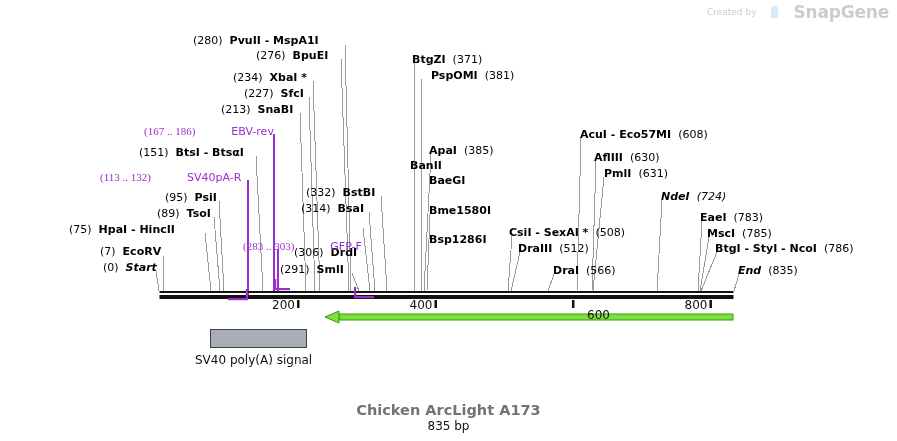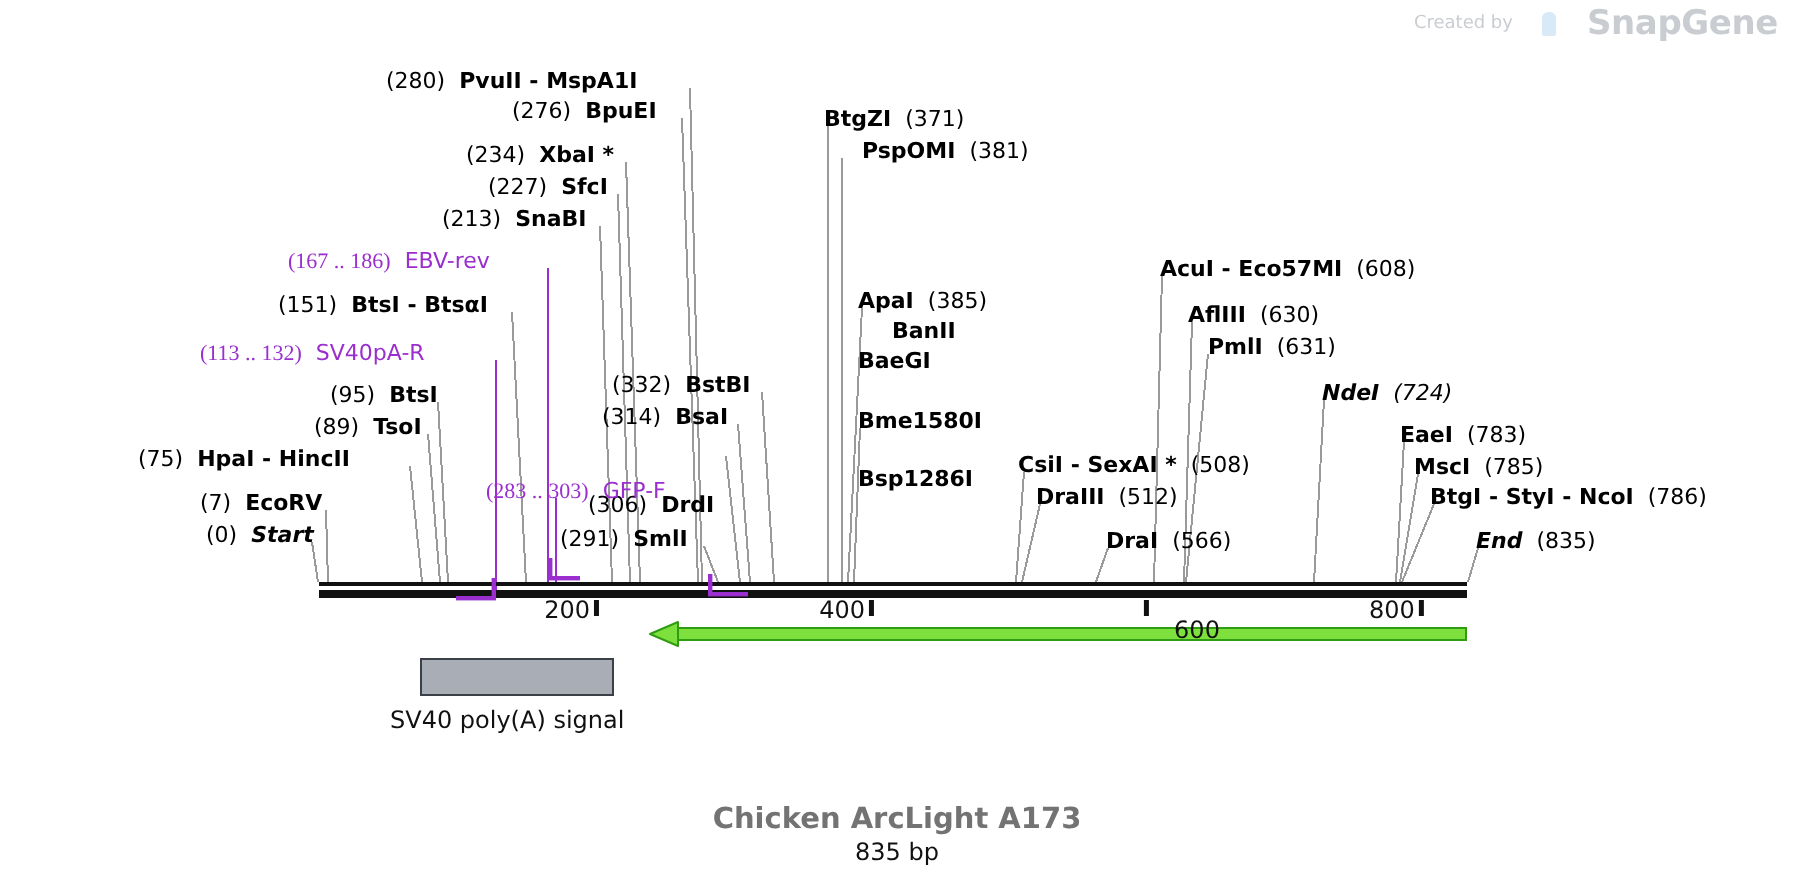--- a/index.html
+++ b/index.html
@@ -18,21 +18,21 @@
   .wm-brand { font-size:17px; color:#c9cdd2; font-weight:bold; letter-spacing:-0.2px; font-family:"DejaVu Sans", sans-serif; }
   .wm-mark { width:7px; height:12px; background:#d8e9f7; border-radius:3px 3px 1px 1px; display:inline-block; }
 
   
   .lbl { position:absolute; white-space:nowrap; font-size:11px; line-height:12px; }
   .lbl .pos  { font-weight:normal; color:#000; }
   .lbl .nm   { font-weight:bold; color:#000; }
   .lbl .it   { font-weight:bold; font-style:italic; color:#000; }
   .lbl.pr    { color:#9a2ece; }
   .lbl.pr .pos { color:#9a2ece;font-family:Liberation Serif, serif; }
-  .lbl.pr .nm  { color:#9a2ece; font-weight:normal; }
+  .lbl.pr .nm  { color:#9a2ece; font-weight:normal;margin-left:29px; }
 
   .ruler-num { position:absolute; font-size:12px; color:#111; }
 
   .seqtitle { position:absolute; width:897px; text-align:center; font-weight:bold; font-size:14.5px; color:#737373; }
   .seqbp { position:absolute; width:897px; text-align:center; font-size:12px; color:#111; }
 
   .featbox { position:absolute; background:#a9aeb6; border:1px solid #3b3f46; }
   .featlabel { position:absolute; font-size:12px; color:#111; white-space:nowrap; }
 </style>
 </head>
@@ -108,34 +108,34 @@
 
 <div id="labels-layer">
     <div class="lbl" style="left: 193px; top: 35px;"><span class="pos">(280)</span>&nbsp;&nbsp;<span class="nm">PvuII  -  MspA1I</span></div>
     <div class="lbl" style="left: 256px; top: 50px;"><span class="pos">(276)</span>&nbsp;&nbsp;<span class="nm">BpuEI</span></div>
     <div class="lbl" style="left: 233px; top: 72px;"><span class="pos">(234)</span>&nbsp;&nbsp;<span class="nm">XbaI *</span></div>
     <div class="lbl" style="left: 244px; top: 88px;"><span class="pos">(227)</span>&nbsp;&nbsp;<span class="nm">SfcI</span></div>
     <div class="lbl" style="left: 221px; top: 104px;"><span class="pos">(213)</span>&nbsp;&nbsp;<span class="nm">SnaBI</span></div>
     <div class="lbl pr" style="left: 144px; top: 125px;"><span class="pos">(167 .. 186)</span>&nbsp;&nbsp;<span class="nm">EBV-rev</span></div>
     <div class="lbl" style="left: 139px; top: 147px;"><span class="pos">(151)</span>&nbsp;&nbsp;<span class="nm">BtsI  -  BtsαI</span></div>
     <div class="lbl pr" style="left: 100px; top: 171px;"><span class="pos">(113 .. 132)</span>&nbsp;&nbsp;<span class="nm">SV40pA-R</span></div>
-    <div class="lbl" style="left: 165px; top: 192px;"><span class="pos">(95)</span>&nbsp;&nbsp;<span class="nm">BtsI</span></div>
+    <div class="lbl" style="left: 165px; top: 192px;"><span class="pos">(95)</span>&nbsp;&nbsp;<span class="nm">PsiI</span></div>
     <div class="lbl" style="left: 157px; top: 208px;"><span class="pos">(89)</span>&nbsp;&nbsp;<span class="nm">TsoI</span></div>
     <div class="lbl" style="left: 69px; top: 224px;"><span class="pos">(75)</span>&nbsp;&nbsp;<span class="nm">HpaI  -  HincII</span></div>
     <div class="lbl" style="left: 100px; top: 246px;"><span class="pos">(7)</span>&nbsp;&nbsp;<span class="nm">EcoRV</span></div>
     <div class="lbl" style="left: 103px; top: 262px;"><span class="pos">(0)</span>&nbsp;&nbsp;<span class="it">Start</span></div>
     <div class="lbl" style="left: 306px; top: 187px;"><span class="pos">(332)</span>&nbsp;&nbsp;<span class="nm">BstBI</span></div>
     <div class="lbl" style="left: 301px; top: 203px;"><span class="pos">(314)</span>&nbsp;&nbsp;<span class="nm">BsaI</span></div>
     <div class="lbl" style="left: 294px; top: 235px; margin-top: 12px;"><span class="pos">(306)</span>&nbsp;&nbsp;<span class="nm">DrdI</span></div>
     <div class="lbl pr" style="left: 243px; top: 240px;"><span class="pos">(283 .. 303)</span>&nbsp;&nbsp;<span class="nm">GFP-F</span></div>
     <div class="lbl" style="left: 280px; top: 264px;"><span class="pos">(291)</span>&nbsp;&nbsp;<span class="nm">SmlI</span></div>
     <div class="lbl" style="left: 412px; top: 54px;"><span class="nm">BtgZI</span>&nbsp;&nbsp;<span class="pos">(371)</span></div>
     <div class="lbl" style="left: 419px; top: 70px; margin-left: 12px;"><span class="nm">PspOMI</span>&nbsp;&nbsp;<span class="pos">(381)</span></div>
     <div class="lbl" style="left: 429px; top: 145px;"><span class="nm">ApaI</span>&nbsp;&nbsp;<span class="pos">(385)</span></div>
-    <div class="lbl" style="left: 446px; top: 160px;"><span class="nm">BanII</span></div>
+    <div class="lbl" style="left: 410px; top: 160px;"><span class="nm">BanII</span></div>
     <div class="lbl" style="left: 429px; top: 175px;"><span class="nm">BaeGI</span></div>
     <div class="lbl" style="left: 429px; top: 190px; margin-top: 44px;"><span class="nm">Bsp1286I</span></div>
     <div class="lbl" style="left: 429px; top: 205px;"><span class="nm">Bme1580I</span></div>
     <div class="lbl" style="left: 580px; top: 129px;"><span class="nm">AcuI  -  Eco57MI</span>&nbsp;&nbsp;<span class="pos">(608)</span></div>
     <div class="lbl" style="left: 594px; top: 152px;"><span class="nm">AflIII</span>&nbsp;&nbsp;<span class="pos">(630)</span></div>
     <div class="lbl" style="left: 604px; top: 168px;"><span class="nm">PmlI</span>&nbsp;&nbsp;<span class="pos">(631)</span></div>
     <div class="lbl" style="left: 509px; top: 227px;"><span class="nm">CsiI  -  SexAI *</span>&nbsp;&nbsp;<span class="pos">(508)</span></div>
     <div class="lbl" style="left: 518px; top: 243px;"><span class="nm">DraIII</span>&nbsp;&nbsp;<span class="pos">(512)</span></div>
     <div class="lbl" style="left: 553px; top: 265px;"><span class="nm">DraI</span>&nbsp;&nbsp;<span class="pos">(566)</span></div>
     <div class="lbl" style="left: 661px; top: 191px; font-style: italic;"><span class="nm">NdeI</span>&nbsp;&nbsp;<span class="pos">(724)</span></div>

